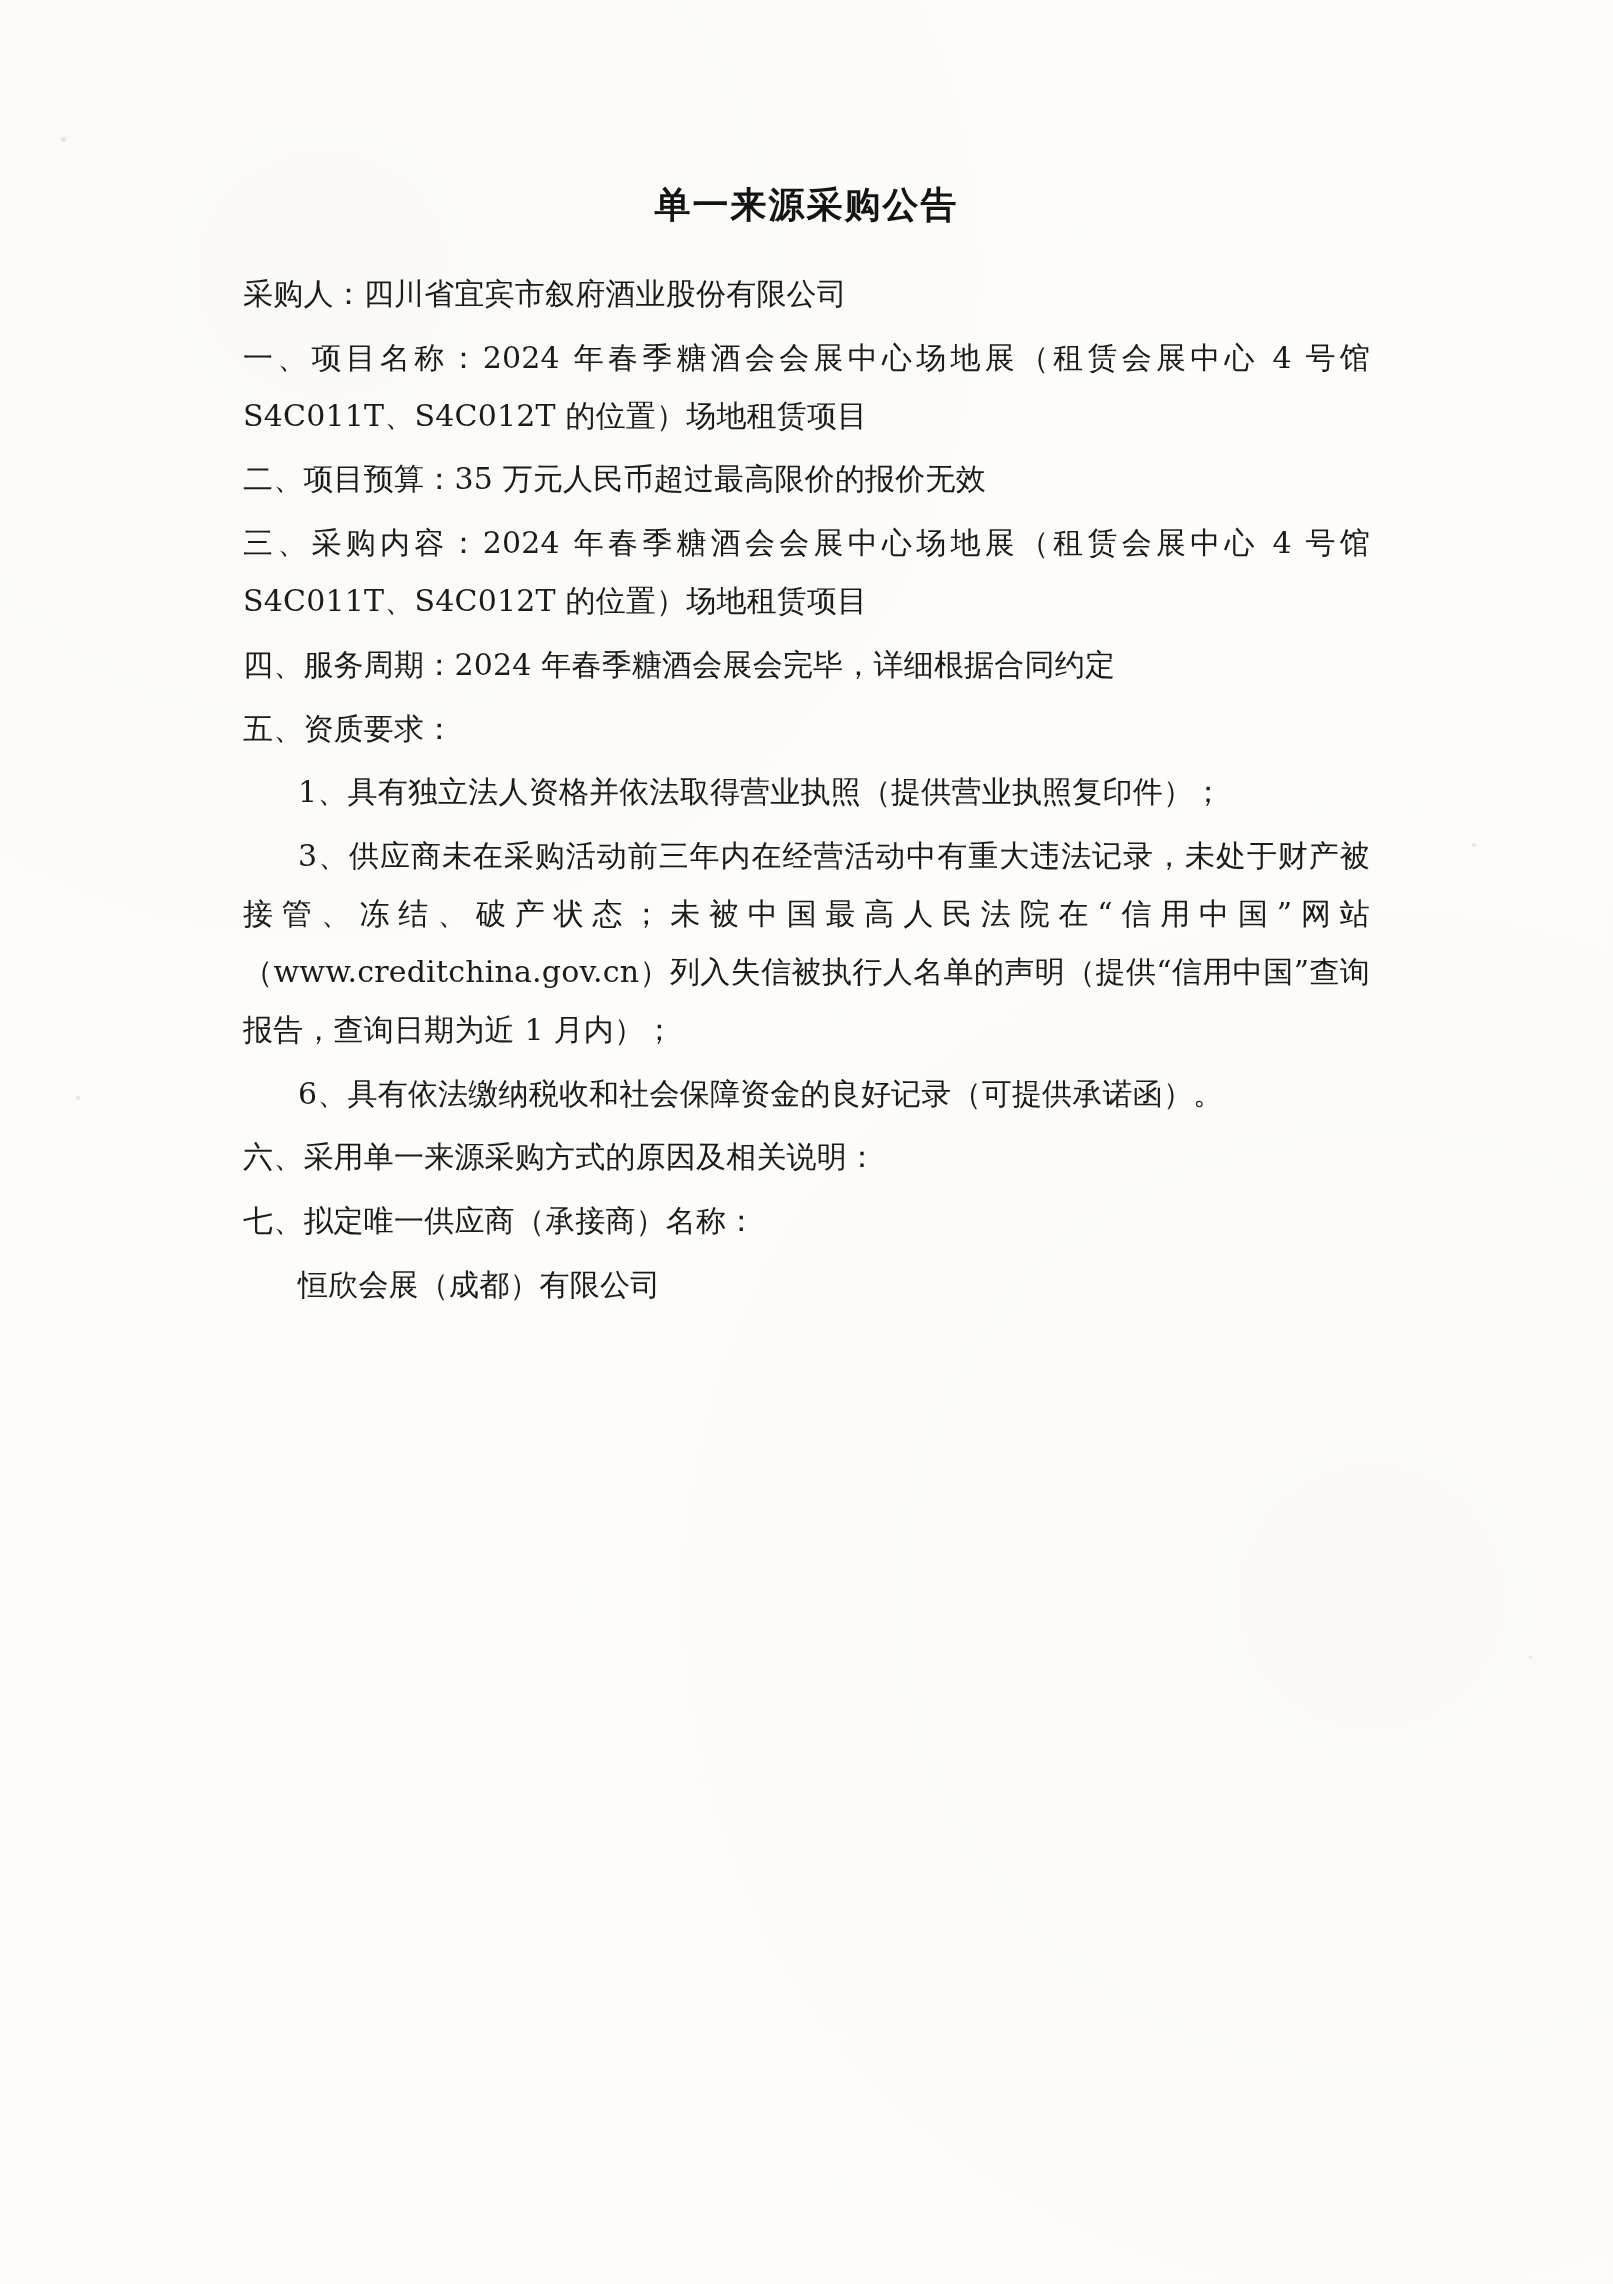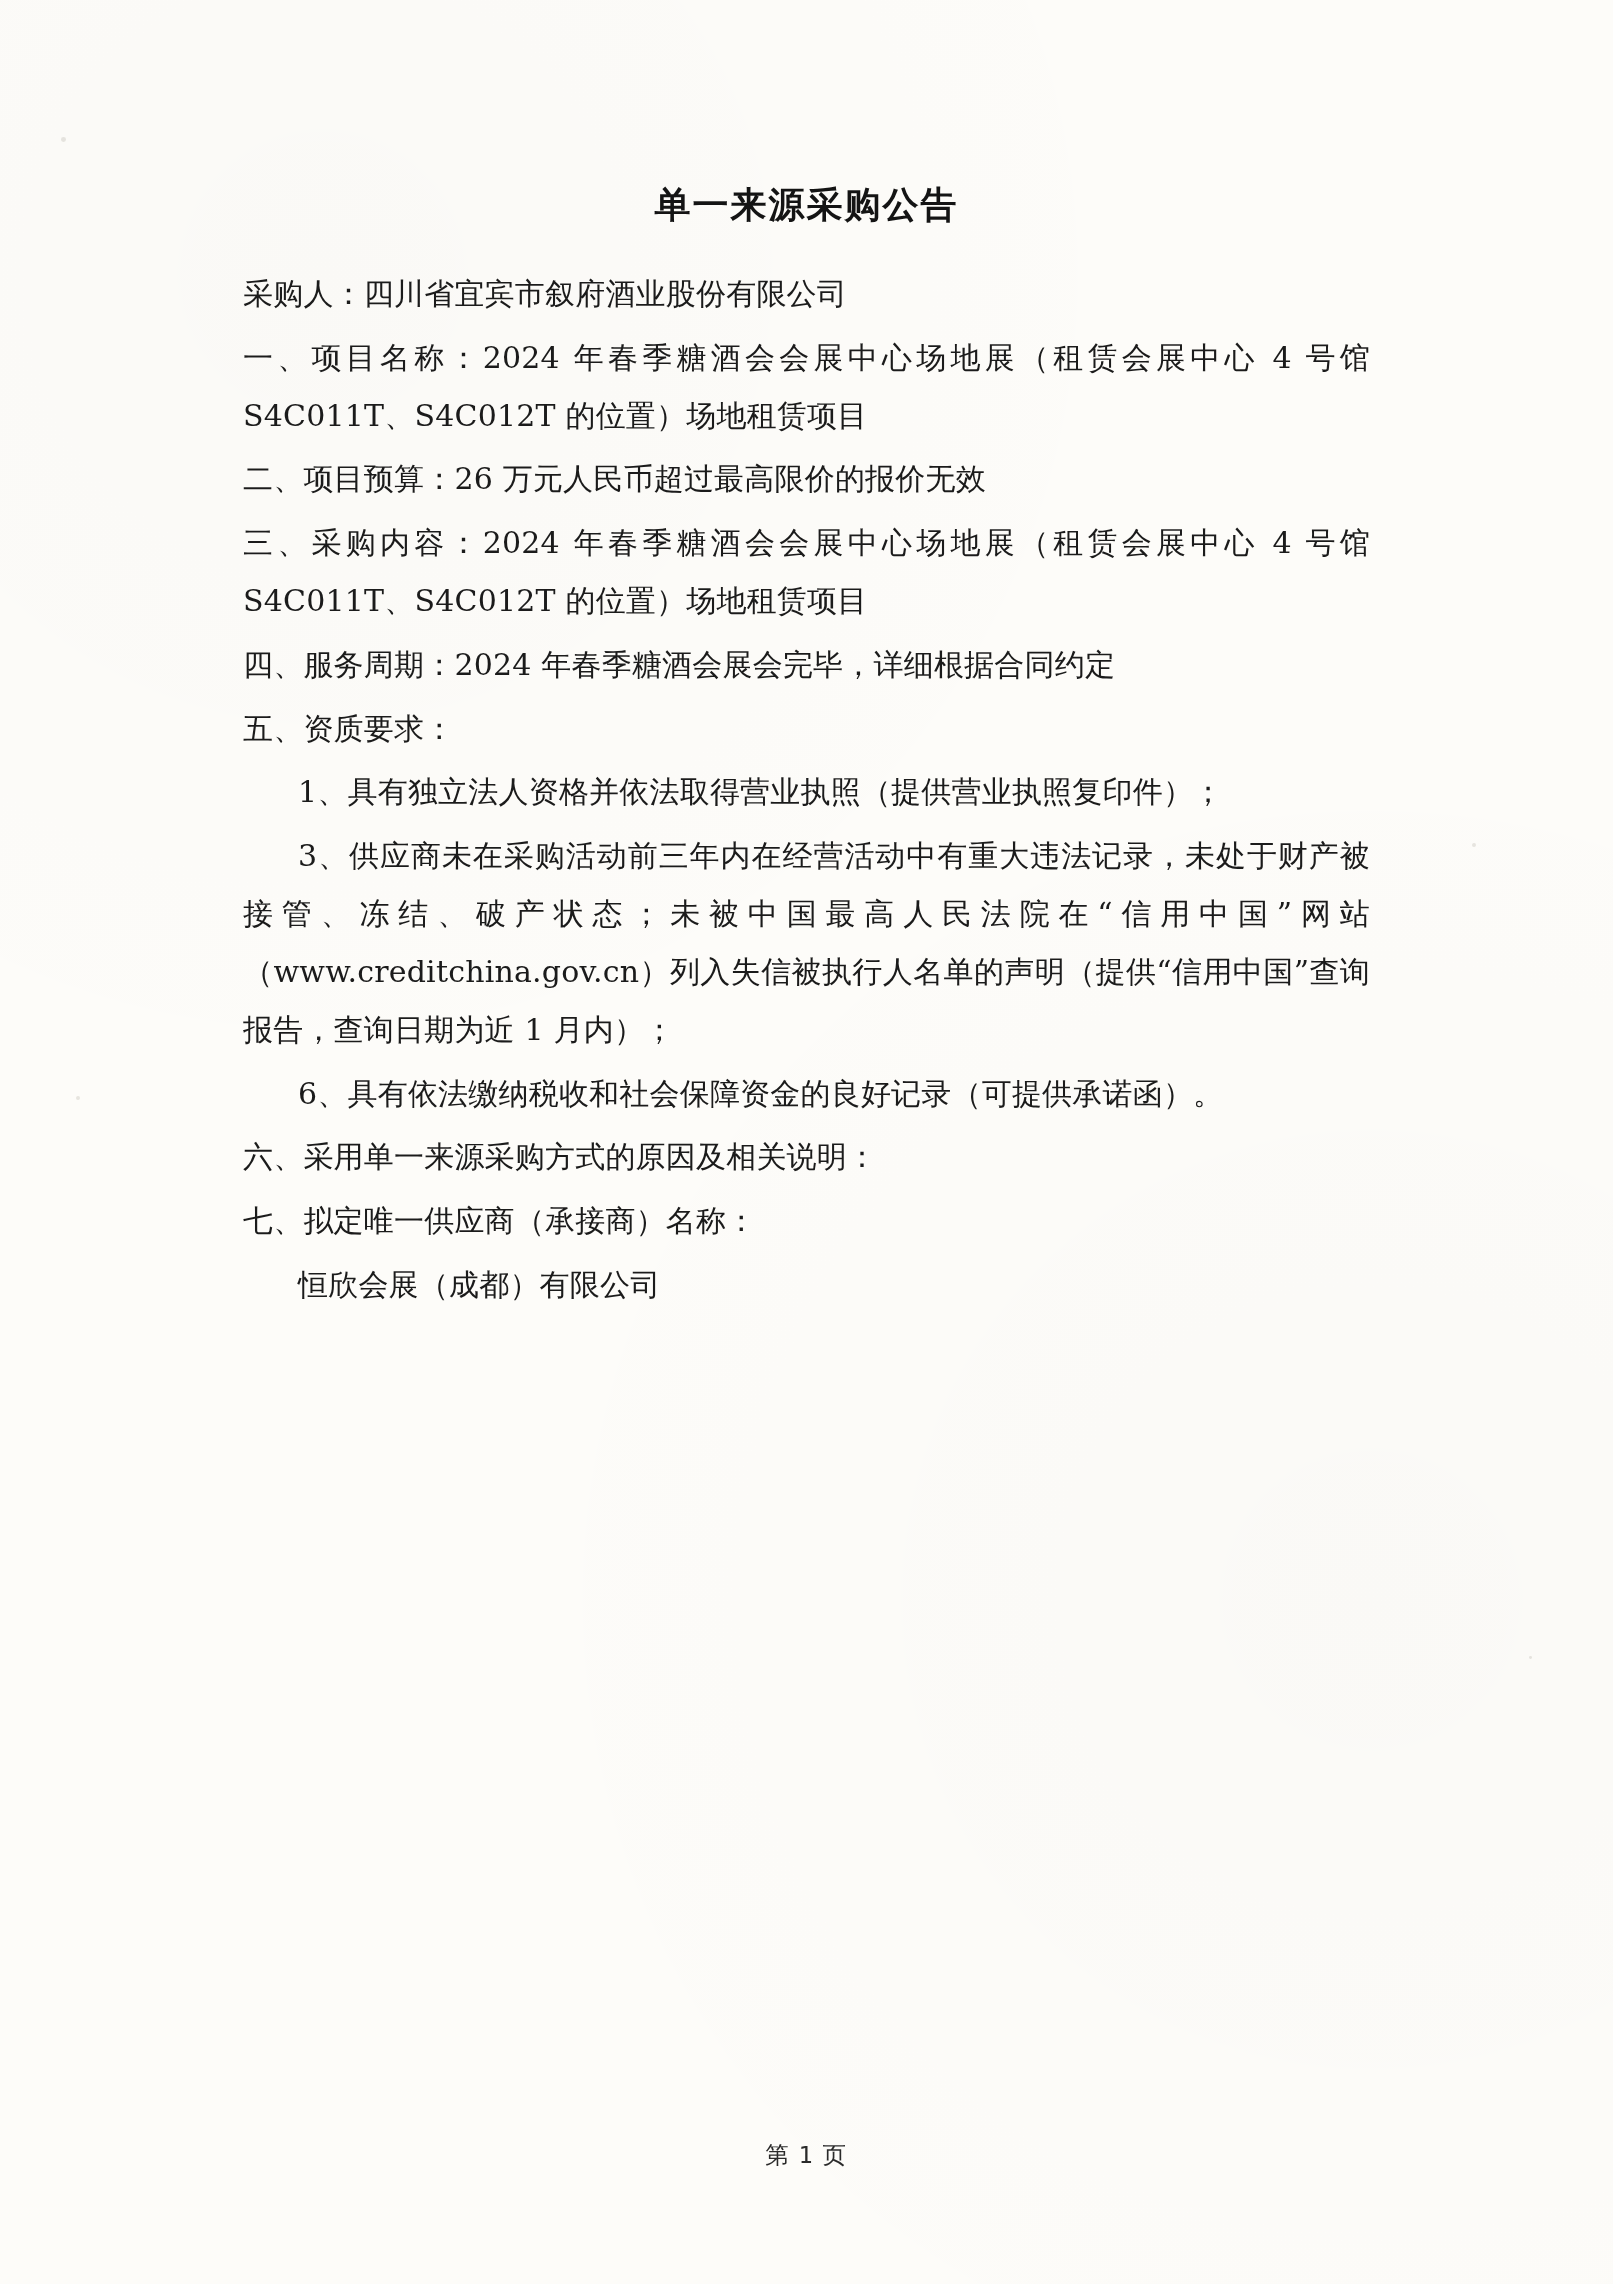--- a/index.html
+++ b/index.html
@@ -95,21 +95,21 @@
     <div class="speck" style="left:1529px; top:1656px; width:2.9px; height:2.9px;"></div>
 
     <div class="content">
 
       <h1 class="doc-title">单一来源采购公告</h1>
 
       <p class="para">采购人：四川省宜宾市叙府酒业股份有限公司</p>
 
       <p class="para">一、项目名称：2024 年春季糖酒会会展中心场地展（租赁会展中心 4 号馆 S4C011T、S4C012T 的位置）场地租赁项目</p>
 
-      <p class="para">二、项目预算：26 万元人民币超过最高限价的报价无效</p>
+      <p class="para">二、项目预算：35 万元人民币超过最高限价的报价无效</p>
 
       <p class="para">三、采购内容：2024 年春季糖酒会会展中心场地展（租赁会展中心 4 号馆 S4C011T、S4C012T 的位置）场地租赁项目</p>
 
       <p class="para">四、服务周期：2024 年春季糖酒会展会完毕，详细根据合同约定</p>
 
       <p class="para">五、资质要求：</p>
 
       <p class="para indent-1">1、具有独立法人资格并依法取得营业执照（提供营业执照复印件）；</p>
 
 
@@ -119,19 +119,16 @@
 
       <p class="para">六、采用单一来源采购方式的原因及相关说明：</p>
 
 
       <p class="para">七、拟定唯一供应商（承接商）名称：</p>
 
       <p class="para indent-1">恒欣会展（成都）有限公司</p>
 
     </div>
 
-    <div class="footer">
-      <span>第</span><span class="pg-num">1</span><span>页</span>
-    </div>
 
   </div>
 </div>
 
 
 </body></html>

